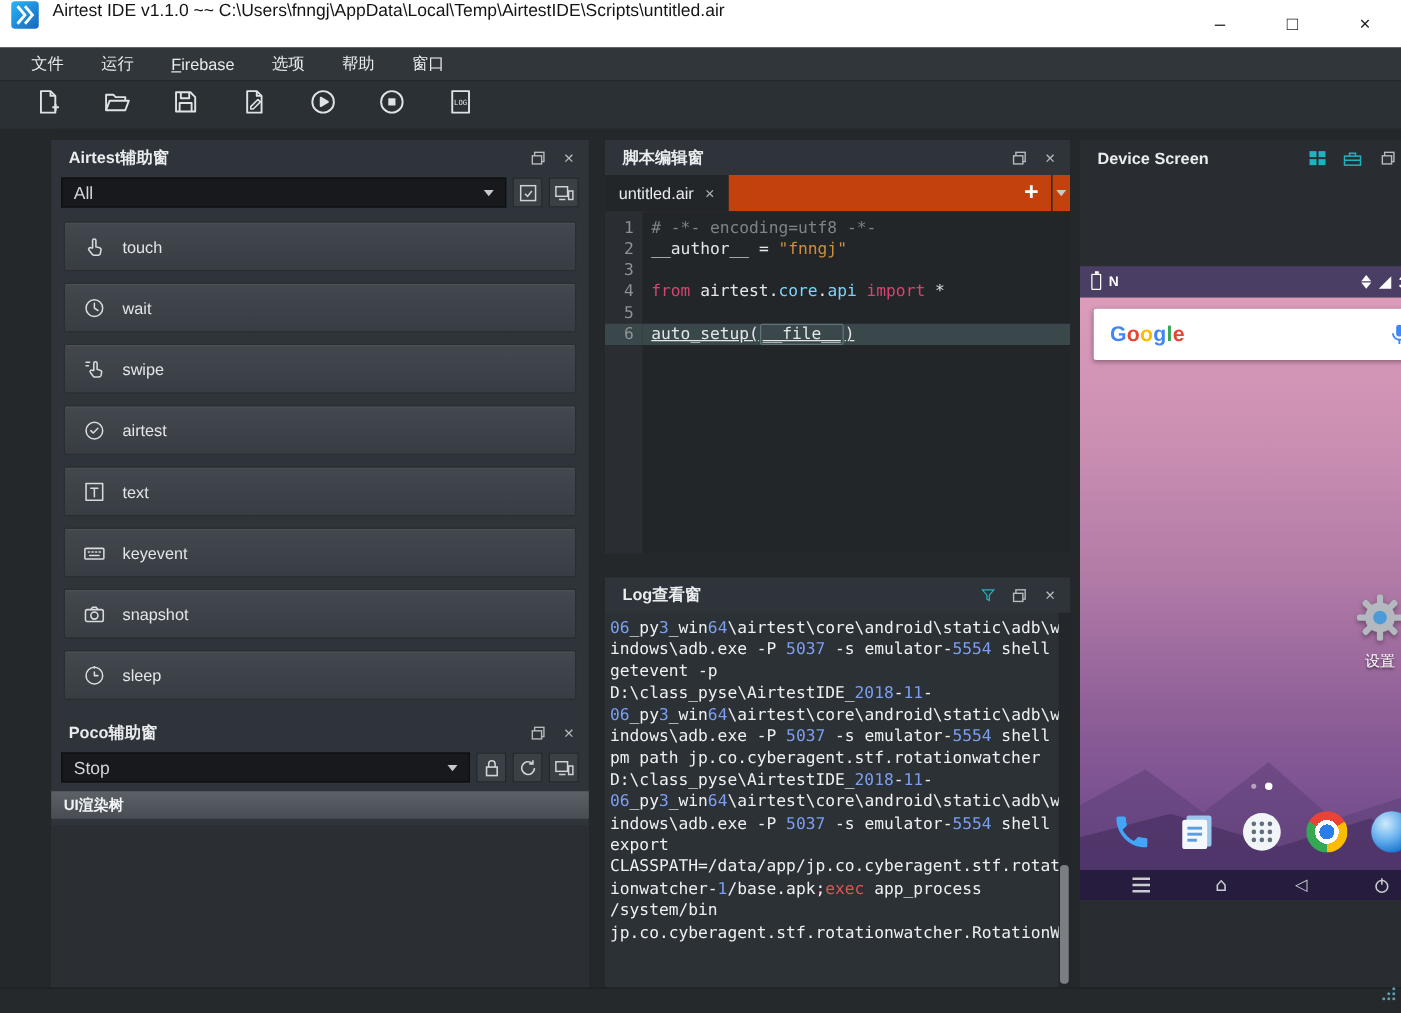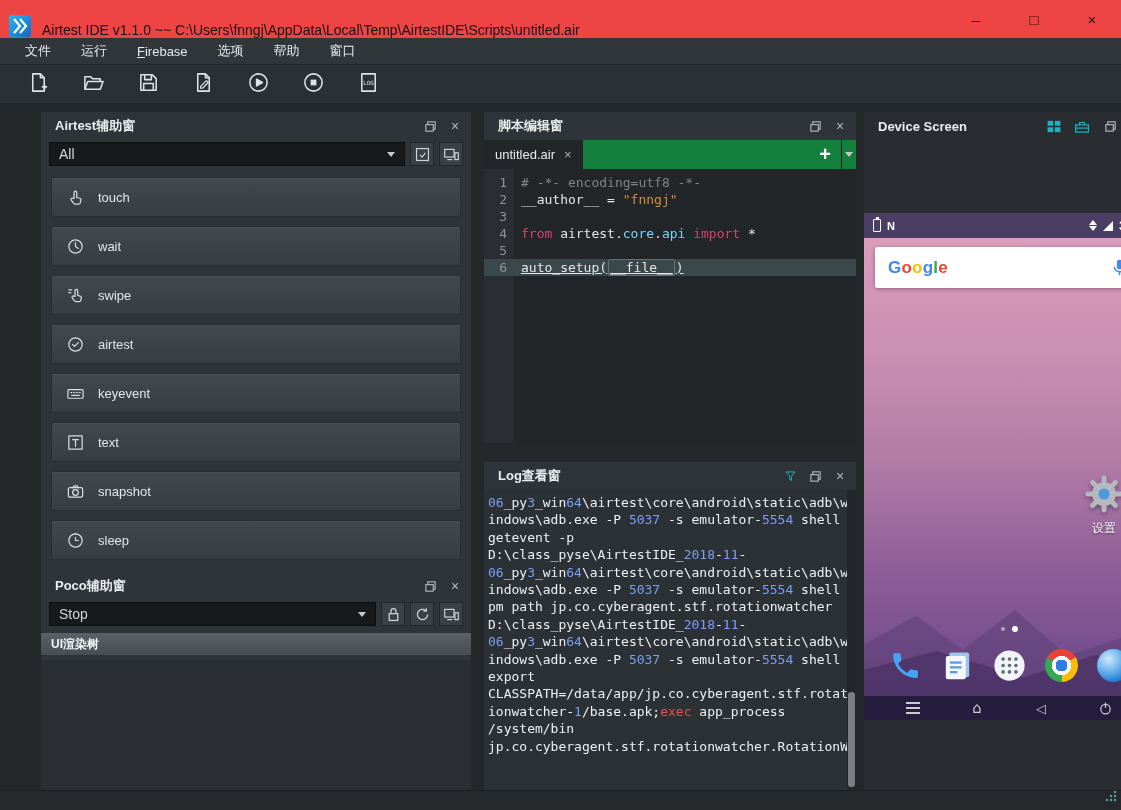--- a/index.html
+++ b/index.html
@@ -5,21 +5,21 @@
   * { box-sizing: border-box; }
   html,body { margin:0; padding:0; }
   body {
     width:1121px; height:810px; overflow:hidden; position:relative;
     background:#25282b;
     font-family:"Liberation Sans","DejaVu Sans",sans-serif;
     -webkit-font-smoothing:antialiased;
   }
 
   
-  .titlebar { height:38px; background:#ef4444; display:flex; align-items:flex-end; padding-left:8px; }
+  .titlebar { height:38px; background:#ffffff; display:flex; align-items:flex-start; padding-left:8px; }
   .logo { width:24px; height:24px; display:inline-flex; }
   .logo svg { width:24px; height:24px; }
   .title { margin-left:10px; font-size:14px; color:#141414; white-space:nowrap; }
   .win-controls { margin-left:auto; display:flex; height:100%; }
   .win-btn { width:58px; height:100%; display:flex; align-items:center; justify-content:center; font-size:15px; color:#1b1b1b; }
 
   
   .menubar { height:26px; background:#31363b; display:flex; align-items:center; padding-left:10px; }
   .menu-item { padding:0 15px; height:100%; display:flex; align-items:center; font-size:13px; color:#e8eaec; cursor:default; }
   .menu-item u { text-decoration:underline; }
@@ -51,21 +51,21 @@
   .api-icon svg { width:19px; height:19px; }
   .api-label { font-size:13px; color:#e3e5e8;text-align:right; }
 
   
   #poco-panel { left:0; top:469px; width:430px; height:218px; }
   .tree-header { height:22px; margin-top:3px; background:linear-gradient(#5b6166,#474d53); display:flex; align-items:center; padding:0 10px; font-size:12px; font-weight:bold; color:#f1f3f5; }
   .poco-body { position:absolute; left:0; right:0; top:88px; bottom:0; background:#2b2f34; }
 
   
   #editor-panel { left:443px; top:9px; width:372px; height:331px; display:flex; flex-direction:column; }
-  .tabbar { height:29px; background:#15803d; display:flex; align-items:stretch; }
+  .tabbar { height:29px; background:#c2410c; display:flex; align-items:stretch; }
   .tab { background:#232629; display:flex; align-items:center; gap:9px; padding:0 11px; font-size:13px; color:#e9ebed; }
   .tab-close { color:#aeb2b5; font-size:13px; }
   .tab-plus { margin-left:auto; width:32px; display:flex; align-items:center; justify-content:center; color:#fdfdfd; font-size:20px; font-weight:bold; }
   .tab-caret { width:15px; display:flex; align-items:center; justify-content:center; border-left:1px solid #1e2124; }
   .tab-caret span { width:0; height:0; border-left:4px solid transparent; border-right:4px solid transparent; border-top:5px solid #c7cacd; }
   .editor { flex:1; display:flex; background:#232629; font-family:"DejaVu Sans Mono","Liberation Mono",monospace; font-size:13px; line-height:17px; overflow:hidden; }
   .gutter { width:30px; background:#2a2e32; padding-top:5px; display:flex; flex-direction:column; }
   .ln-num { height:17px; text-align:right; padding-right:7px; color:#8d9397; }
   .ln-num.active { background:#3a484c; }
   .code-col { flex:1; padding-top:5px; display:flex; flex-direction:column; }
@@ -294,34 +294,34 @@
             <svg viewBox="0 0 20 20" fill="none" stroke="#d9dcdf" stroke-width="1.3" stroke-linecap="round" stroke-linejoin="round">
               <circle cx="10" cy="10" r="7"></circle>
               <path d="M7 10l2 2 4-4"></path>
             </svg>
           </span>
           <span class="api-label">airtest</span>
         </div>
         <div class="api-item">
           <span class="api-icon">
             <svg viewBox="0 0 20 20" fill="none" stroke="#d9dcdf" stroke-width="1.3" stroke-linecap="round" stroke-linejoin="round">
+              <rect x="3" y="3" width="14" height="14"></rect>
+              <path d="M7 7h6M10 7v7"></path>
+            </svg>
+          </span>
+          <span class="api-label">text</span>
+        </div>
+        <div class="api-item">
+          <span class="api-icon">
+            <svg viewBox="0 0 20 20" fill="none" stroke="#d9dcdf" stroke-width="1.3" stroke-linecap="round" stroke-linejoin="round">
               <rect x="2" y="6" width="16" height="9" rx="1"></rect>
               <path d="M5 9h1M8 9h1M11 9h1M14 9h1M6 12h8"></path>
             </svg>
           </span>
           <span class="api-label">keyevent</span>
-        </div>
-        <div class="api-item">
-          <span class="api-icon">
-            <svg viewBox="0 0 20 20" fill="none" stroke="#d9dcdf" stroke-width="1.3" stroke-linecap="round" stroke-linejoin="round">
-              <rect x="3" y="3" width="14" height="14"></rect>
-              <path d="M7 7h6M10 7v7"></path>
-            </svg>
-          </span>
-          <span class="api-label">text</span>
         </div>
         <div class="api-item">
           <span class="api-icon">
             <svg viewBox="0 0 20 20" fill="none" stroke="#d9dcdf" stroke-width="1.3" stroke-linecap="round" stroke-linejoin="round">
               <rect x="2.5" y="6" width="15" height="10" rx="1.5"></rect>
               <path d="M7 6l1.5-2h3L13 6"></path>
               <circle cx="10" cy="11" r="3"></circle>
             </svg>
           </span>
           <span class="api-label">snapshot</span>

